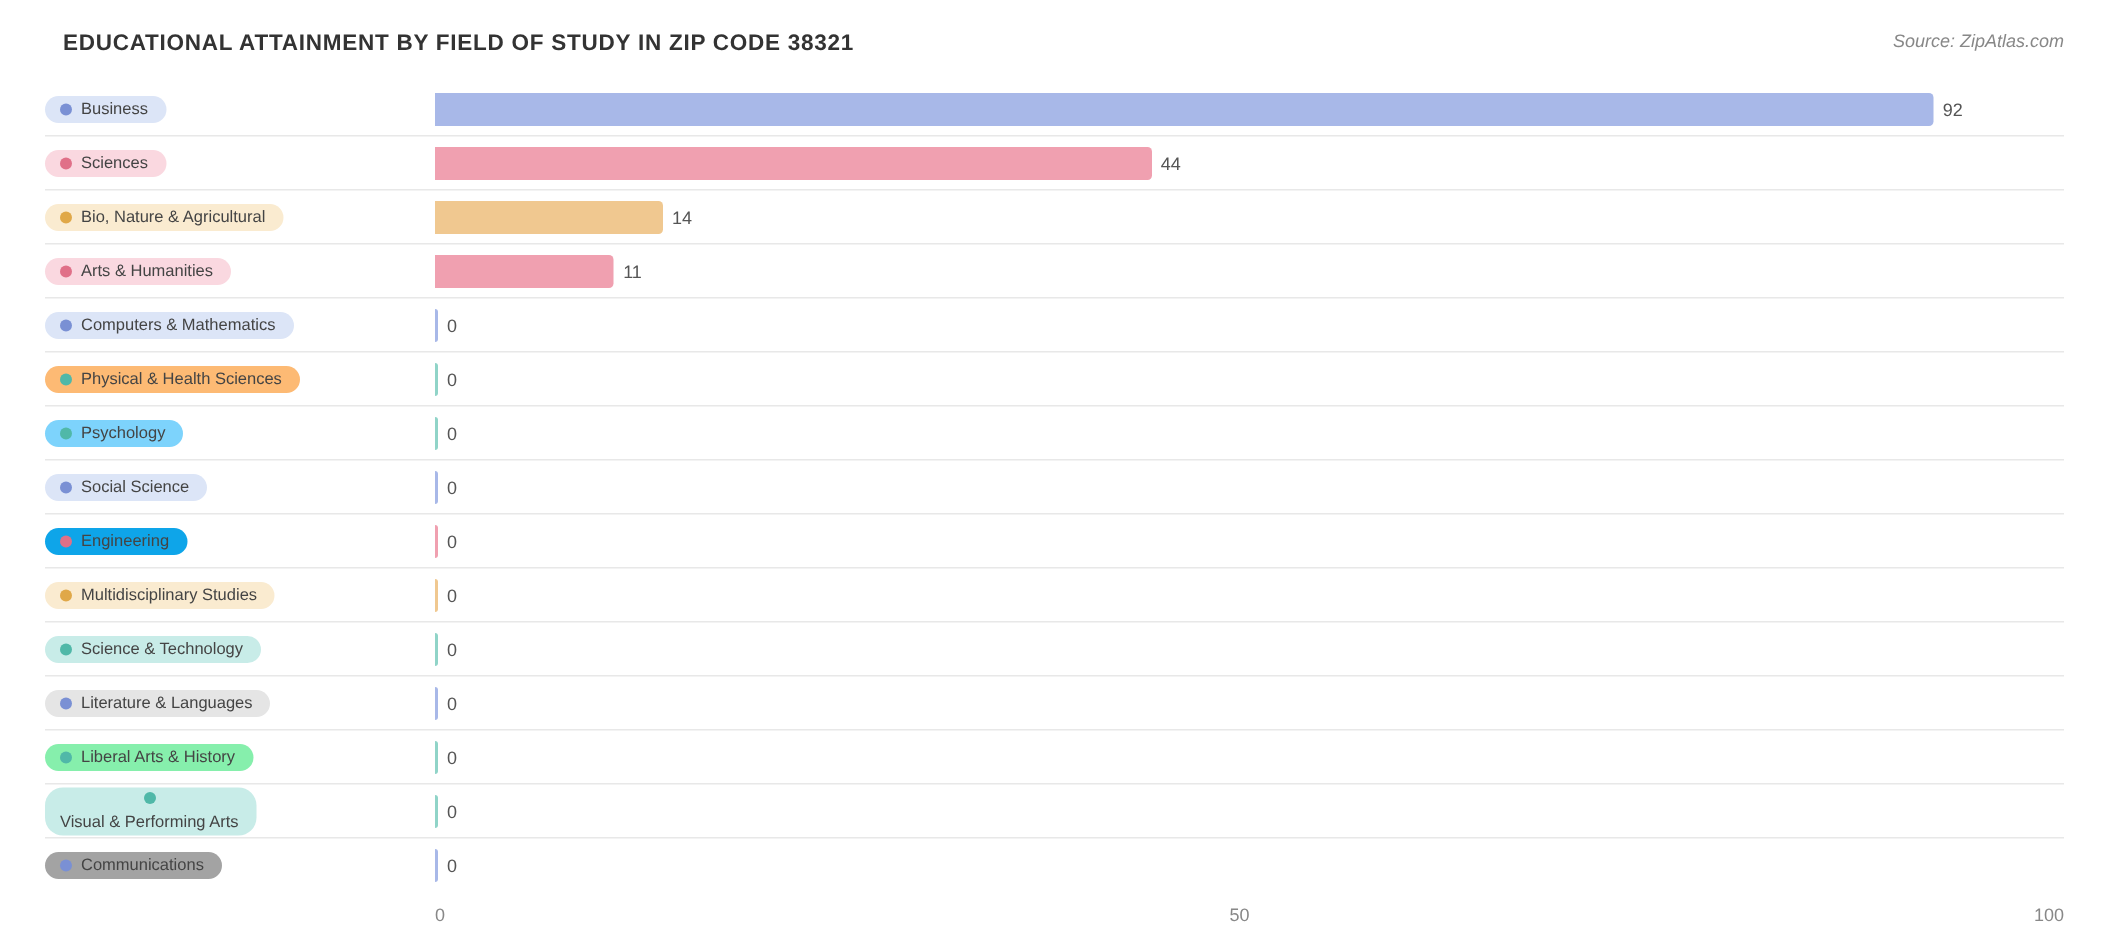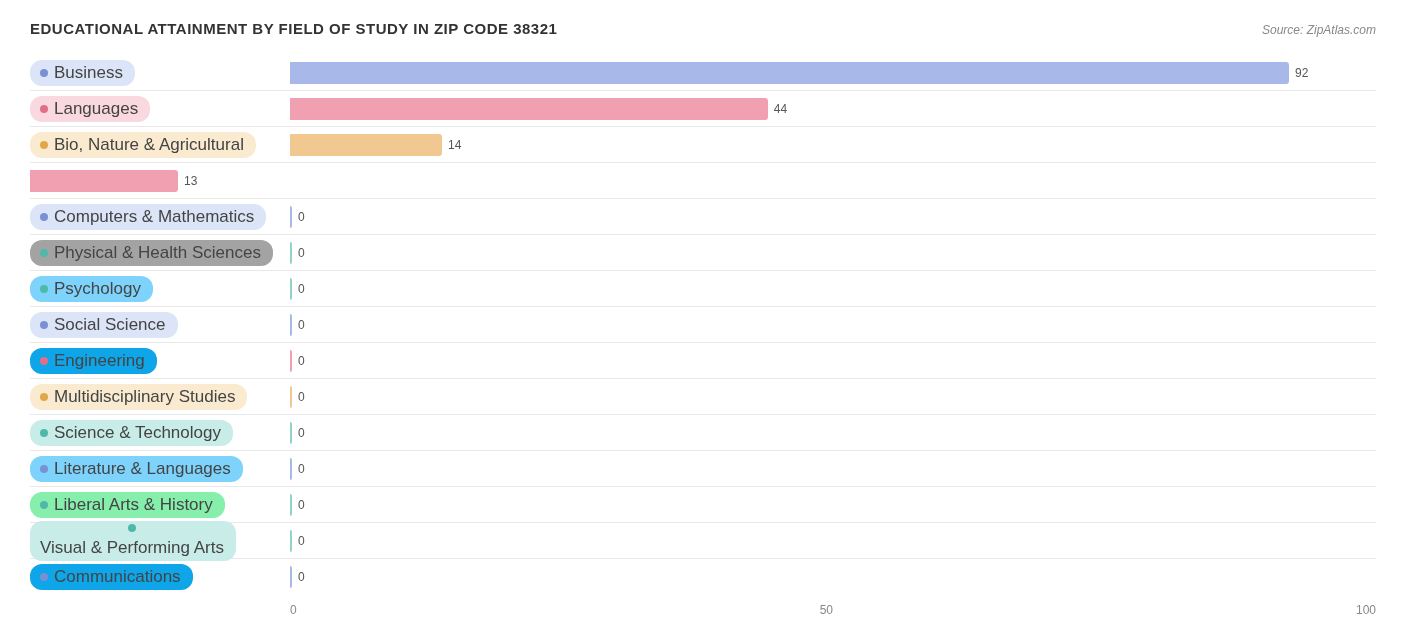--- a/index.html
+++ b/index.html
@@ -6,22 +6,23 @@
     body {
       font-family: Arial, sans-serif;
       background: #fff;
       width: 1406px;
       min-height: 631px;
       padding: 20px 30px 30px 30px;
     }
     .header-row {
       display: flex;
       justify-content: space-between;
-      align-items: flex-end;
+      align-items: flex-start;
       margin-bottom: 18px;
+      margin-left: 12px;
     }
     .chart-title {
       font-size: 15px;
       font-weight: bold;
       color: #333;
       letter-spacing: 0.5px;
       text-transform: uppercase;
     }
     .source-text {
       font-size: 12px;
@@ -47,21 +48,21 @@
     .label-area {
       width: 260px;
       min-width: 260px;
       display: flex;
       align-items: center;
       height: 100%;
     }
     .label-pill {
       border-radius: 12px;
       padding: 3px 12px 3px 10px;
-      font-size: 17px;
+      font-size: 11px;
       color: #444;
       white-space: nowrap;
       display: inline-flex;
       align-items: center;
       gap: 6px;
     }
     .dot {
       width: 8px;
       height: 8px;
       border-radius: 50%;
@@ -120,61 +121,67 @@
       </div>
       <div class="bar-container">
         <div class="bar" style="background: rgb(168, 184, 232); width: 92%;"></div>
         <span class="bar-value">92</span>
       </div>
     </div>
     <div class="bar-row">
       <div class="label-area">
         <span class="label-pill" style="background: rgb(250, 216, 224);">
           <span class="dot" style="background: rgb(224, 112, 136);"></span>
-          <span>Languages</span>
+          <span>Sciences</span>
         </span>
       </div>
       <div class="bar-container">
         <div class="bar" style="background: rgb(240, 160, 176); width: 44%;"></div>
         <span class="bar-value">44</span>
       </div>
     </div>
     <div class="bar-row">
       <div class="label-area">
         <span class="label-pill" style="background: rgb(250, 235, 208); text-align: center;">
           <span class="dot" style="background: rgb(224, 168, 72);"></span>
           <span>Bio, Nature &amp; Agricultural</span>
         </span>
       </div>
       <div class="bar-container">
         <div class="bar" style="background: rgb(240, 200, 144); width: 14%;"></div>
         <span class="bar-value">14</span>
       </div>
     </div>
     <div class="bar-row">
+      <div class="label-area">
+        <span class="label-pill" style="background: rgb(250, 216, 224);">
+          <span class="dot" style="background: rgb(224, 112, 136);"></span>
+          <span>Arts &amp; Humanities</span>
+        </span>
+      </div>
       <div class="bar-container">
         <div class="bar" style="background: rgb(240, 160, 176); width: 11%;"></div>
-        <span class="bar-value">13</span>
+        <span class="bar-value">11</span>
       </div>
     </div>
     <div class="bar-row">
       <div class="label-area">
         <span class="label-pill" style="background: rgb(220, 229, 247);">
           <span class="dot" style="background: rgb(122, 144, 212);"></span>
           <span>Computers &amp; Mathematics</span>
         </span>
       </div>
       <div class="bar-container">
         <div class="bar" style="background: rgb(168, 184, 232); width: 0%;"></div>
         <span class="bar-value">0</span>
       </div>
     </div>
     <div class="bar-row">
       <div class="label-area">
-        <span class="label-pill" style="background: #a3a3a3;">
+        <span class="label-pill" style="background: #fdba74;">
           <span class="dot" style="background: rgb(80, 184, 168);"></span>
           <span>Physical &amp; Health Sciences</span>
         </span>
       </div>
       <div class="bar-container">
         <div class="bar" style="background: rgb(144, 212, 200); width: 0%;"></div>
         <span class="bar-value">0</span>
       </div>
     </div>
     <div class="bar-row">
@@ -232,21 +239,21 @@
           <span>Science &amp; Technology</span>
         </span>
       </div>
       <div class="bar-container">
         <div class="bar" style="background: rgb(144, 212, 200); width: 0%;"></div>
         <span class="bar-value">0</span>
       </div>
     </div>
     <div class="bar-row">
       <div class="label-area">
-        <span class="label-pill" style="background: #7dd3fc;">
+        <span class="label-pill" style="background: #e5e5e5;">
           <span class="dot" style="background: rgb(122, 144, 212);"></span>
           <span>Literature &amp; Languages</span>
         </span>
       </div>
       <div class="bar-container">
         <div class="bar" style="background: rgb(168, 184, 232); width: 0%;"></div>
         <span class="bar-value">0</span>
       </div>
     </div>
     <div class="bar-row">
@@ -268,21 +275,21 @@
           <span>Visual &amp; Performing Arts</span>
         </span>
       </div>
       <div class="bar-container">
         <div class="bar" style="background: rgb(144, 212, 200); width: 0%;"></div>
         <span class="bar-value">0</span>
       </div>
     </div>
     <div class="bar-row">
       <div class="label-area">
-        <span class="label-pill" style="background: #0ea5e9;">
+        <span class="label-pill" style="background: #a3a3a3;">
           <span class="dot" style="background: rgb(122, 144, 212);"></span>
           <span>Communications</span>
         </span>
       </div>
       <div class="bar-container">
         <div class="bar" style="background: rgb(168, 184, 232); width: 0%;"></div>
         <span class="bar-value">0</span>
       </div>
     </div>
   </div>

